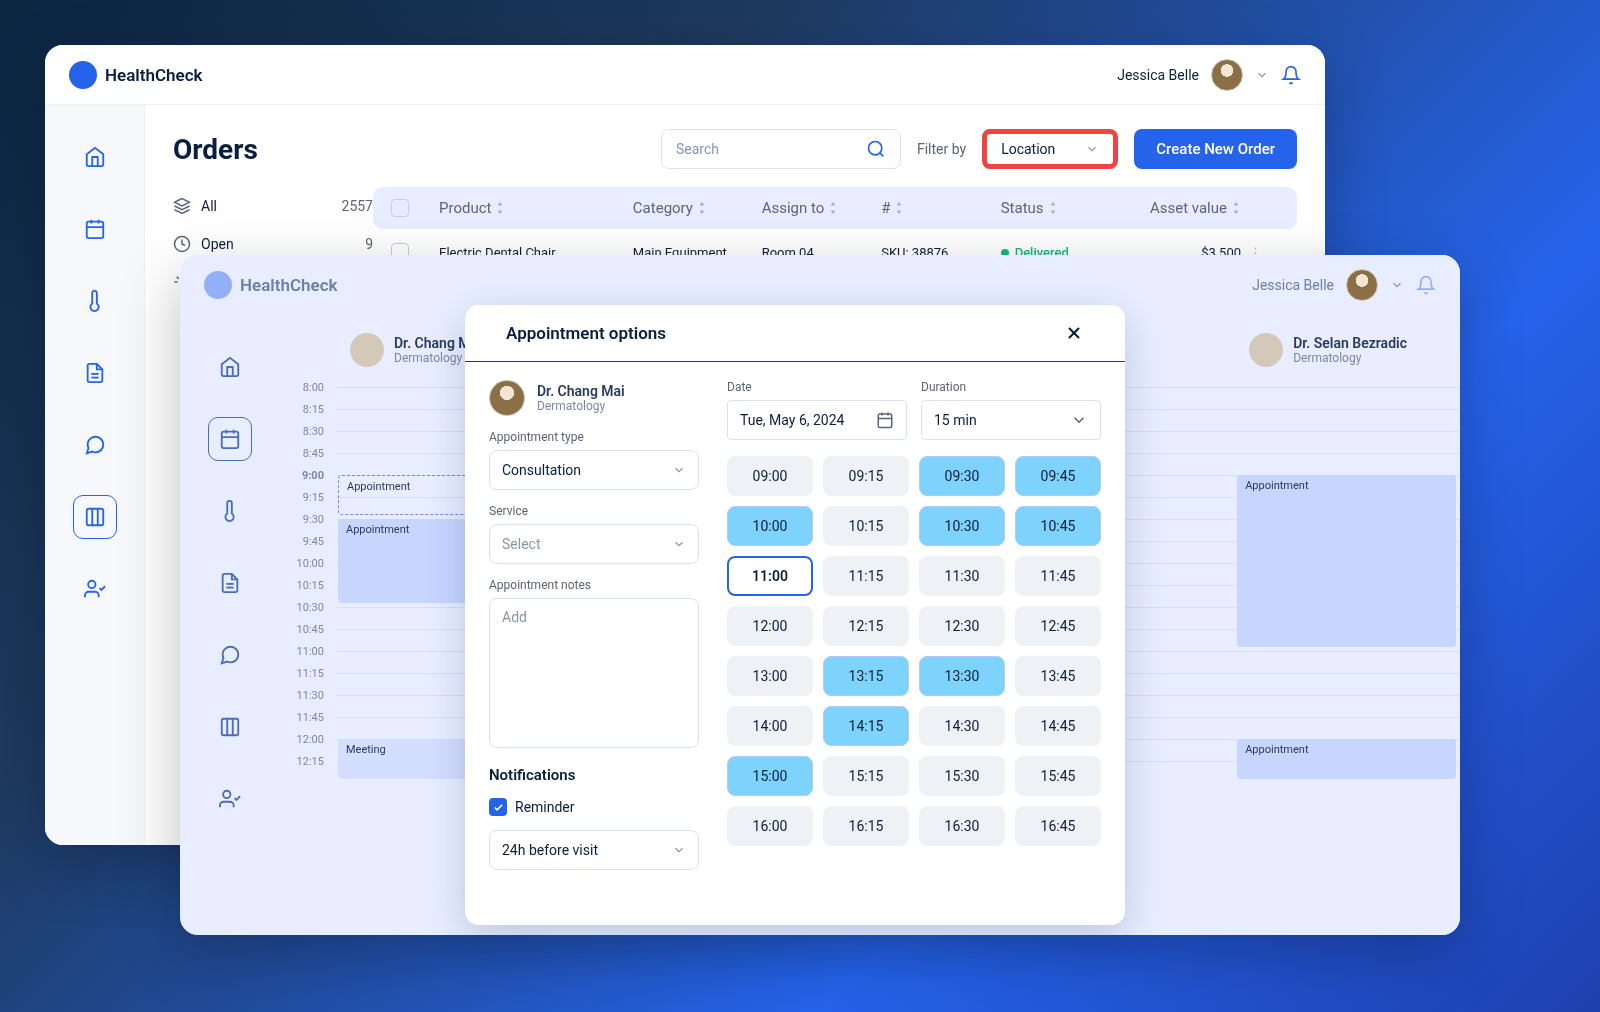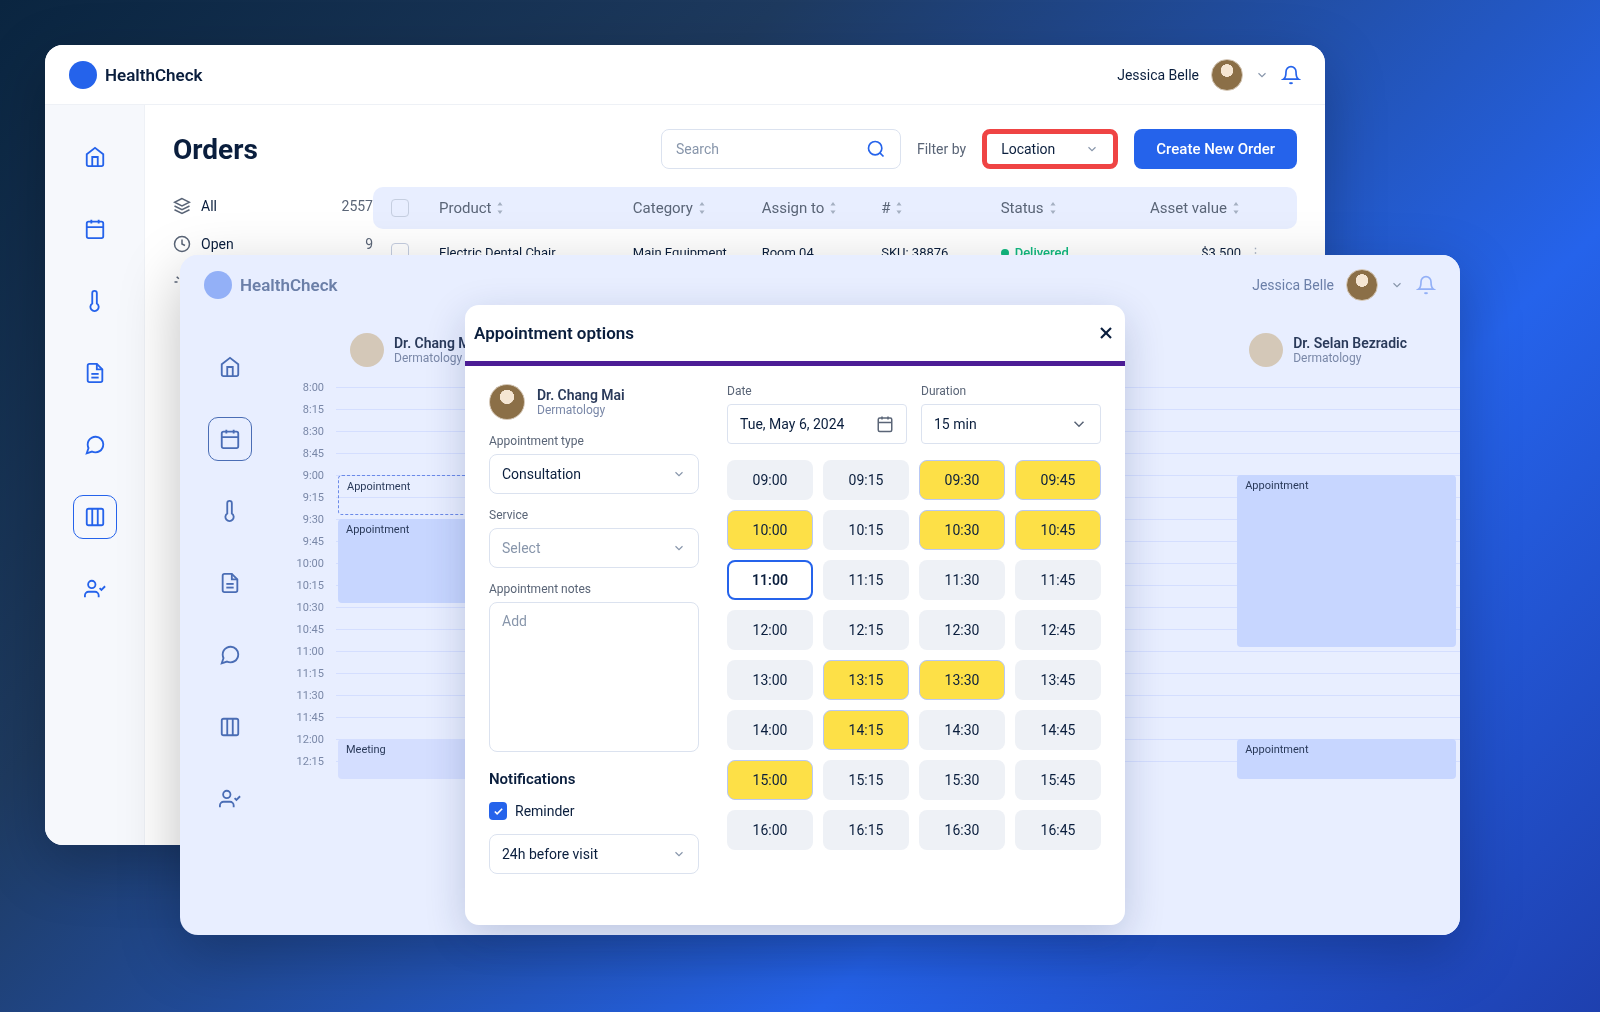--- a/index.html
+++ b/index.html
@@ -63,42 +63,42 @@
 .doc-spec { font-size:12px; color:#7a88a8; }
 .time-grid { margin-top:6px; height:500px; overflow:hidden; position:relative; }
 .time-label { position:absolute; left:0; width:50px; text-align:right; font-size:11px; color:#7a88a8; padding-right:6px; }
 .grid-line { position:absolute; left:56px; right:0; border-top:1px solid #d4deff; }
 .appt-block { position:absolute; background:#c7d6ff; border-radius:4px; padding:4px 8px; font-size:11px; color:#2a3a5a; }
 .appt-block.dashed { background:transparent; border:1.5px dashed #6b8ae8; }
 .appt-block.meeting { background:#d4deff; }
 
 
 .modal { position:absolute; top:305px; left:465px; width:660px; height:620px; background:#fff; border-radius:14px; box-shadow:0 12px 40px rgba(20,40,100,0.2); z-index:10; overflow:hidden; }
-.modal-head { padding:18px 9px; display:flex; align-items:center; justify-content:space-between; border-bottom:5px solid #4c1d95; }
+.modal-head { padding:18px 41px; display:flex; align-items:center; justify-content:space-between; border-bottom:1px solid #4c1d95; }
 .modal-title { font-size:17px; font-weight:600; color:#0a1e3d; }
 .close-x { width:20px; height:20px; cursor:pointer; color:#0a1e3d; }
 .modal-body { padding:18px 24px; display:flex; gap:28px; }
 .modal-left { width:210px; display:flex; flex-direction:column; gap:14px; }
 .doc-info { display:flex; align-items:center; gap:12px; }
 .field-label { font-size:12px; color:#5a6577; margin-bottom:6px; }
 .field-select { width:100%; height:40px; border:1px solid #dbe2ef; border-radius:8px; padding:0 12px; display:flex; align-items:center; justify-content:space-between; font-size:14px; color:#0a1e3d; }
 .field-select .placeholder { color:#8896ab; }
 .notes-area { width:100%; height:150px; border:1px solid #dbe2ef; border-radius:8px; padding:10px 12px; font-size:14px; color:#8896ab; }
 .notif-title { font-size:15px; font-weight:600; color:#0a1e3d; margin-top:4px; }
 .reminder-row { display:flex; align-items:center; gap:8px; font-size:14px; color:#0a1e3d; }
 .checkbox-checked { width:18px; height:18px; background:#2563eb; border-radius:4px; display:flex; align-items:center; justify-content:center; color:#fff; }
 .checkbox-checked svg { width:11px; height:11px; }
 .modal-right { flex:1; }
 .dd-row { display:flex; gap:14px; margin-bottom:16px; }
 .dd-col { flex:1; }
 .date-field { height:40px; border:1px solid #dbe2ef; border-radius:4px; padding:0 12px; display:flex; align-items:center; justify-content:space-between; font-size:14px; color:#0a1e3d; }
 .date-field svg { width:18px; height:18px; color:#5a6577; }
 .slots-grid { display:grid; grid-template-columns:repeat(4, 1fr); gap:10px; }
 .slot { height:40px; border-radius:8px; display:flex; align-items:center; justify-content:center; font-size:14px; color:#0a1e3d; cursor:pointer; background:#eef1f6; }
-.slot.available { background:#fde047; border:1px solid #b8c8f5; }
+.slot.available { background:#7dd3fc; border:1px solid #b8c8f5; }
 .slot.selected { background:#fff; border:2px solid #2563eb; font-weight:600; }
 </style>
 </head>
 <body>
 
 <div class="window window-back">
   <div class="topbar">
     <div class="logo">
       <span class="logo-circle"></span>
       <span>HealthCheck</span>
@@ -387,21 +387,21 @@
         </div>
       <div class="time-grid" id="time-grid">
           <div class="time-label" style="top: 0px;">8:00</div>
           <div class="grid-line" style="top: 6px;"></div>
           <div class="time-label" style="top: 22px;">8:15</div>
           <div class="grid-line" style="top: 28px;"></div>
           <div class="time-label" style="top: 44px;">8:30</div>
           <div class="grid-line" style="top: 50px;"></div>
           <div class="time-label" style="top: 66px;">8:45</div>
           <div class="grid-line" style="top: 72px;"></div>
-          <div class="time-label" style="top: 88px;">9:00</div>
+          <div class="time-label" style="top: 88px; font-weight: bold;">9:00</div>
           <div class="grid-line" style="top: 94px;"></div>
           <div class="time-label" style="top: 110px;">9:15</div>
           <div class="grid-line" style="top: 116px;"></div>
           <div class="time-label" style="top: 132px;">9:30</div>
           <div class="grid-line" style="top: 138px;"></div>
           <div class="time-label" style="top: 154px;">9:45</div>
           <div class="grid-line" style="top: 160px;"></div>
           <div class="time-label" style="top: 176px;">10:00</div>
           <div class="grid-line" style="top: 182px;"></div>
           <div class="time-label" style="top: 198px;">10:15</div>

